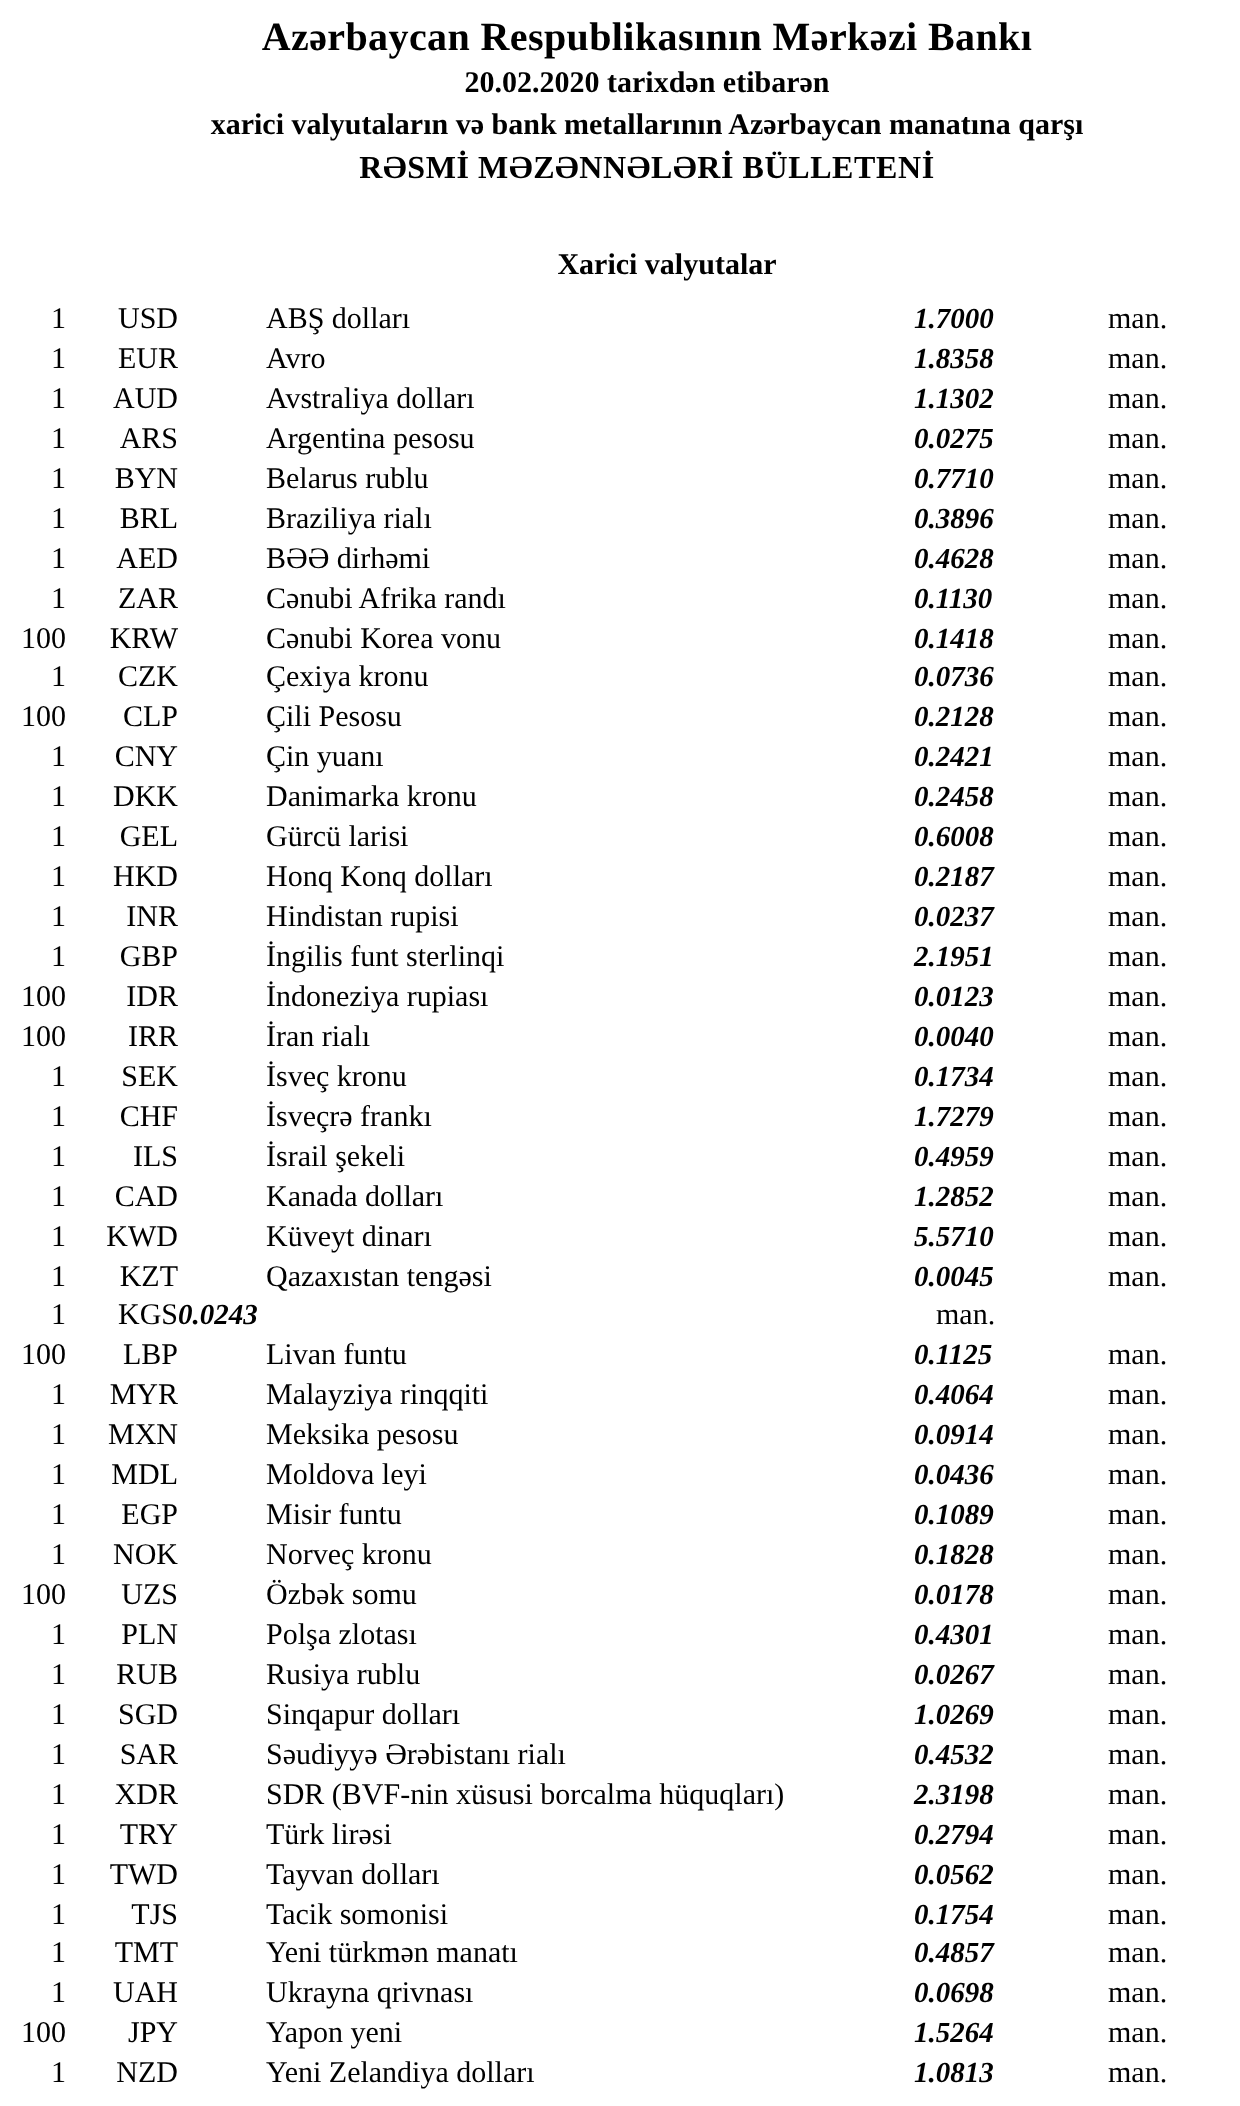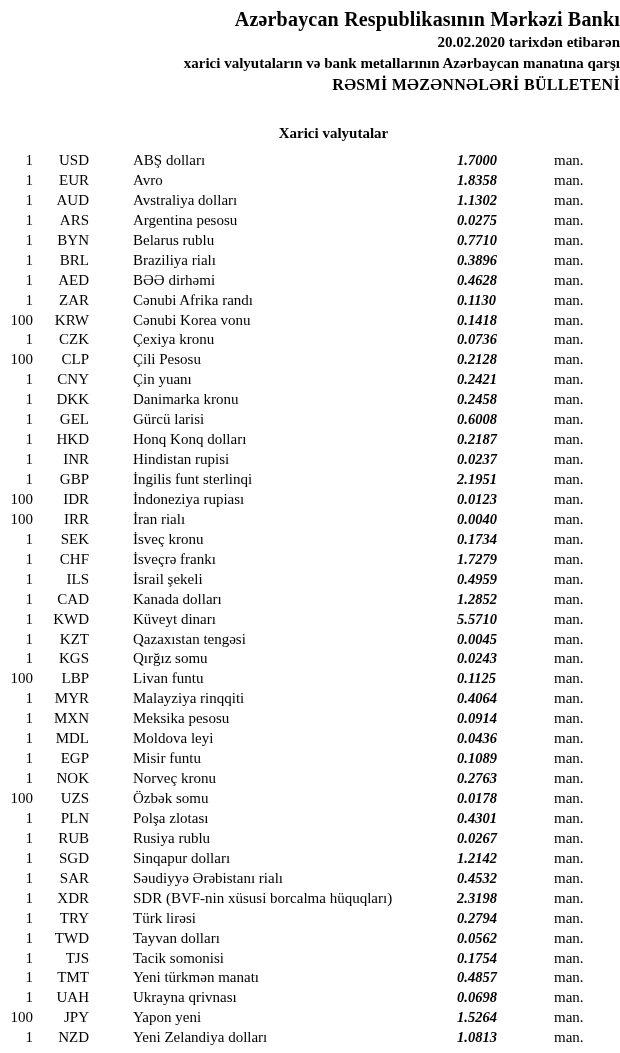--- a/index.html
+++ b/index.html
@@ -10,21 +10,21 @@
     font-family: "Liberation Serif", "DejaVu Serif", serif;
   }
   .page {
     position: relative;
     width: 620px;
     height: 1053px;
     background: #ffffff;
     overflow: hidden;
   }
   .header {
-    text-align: right;
+    text-align: center;
     padding-top: 6px;
     margin-left: 27px;
   }
   .bank-name {
     font-size: 20px;
     font-weight: bold;
     line-height: 26px;
     letter-spacing: 0.2px;
   }
   .date-line {
@@ -273,21 +273,20 @@
       <div class="row">
         <span class="cell-qty">1</span>
         <span class="cell-code">KZT</span>
         <span class="cell-name">Qazaxıstan tengəsi</span>
         <span class="cell-rate">0.0045</span>
         <span class="cell-unit">man.</span>
       </div>
       <div class="row">
         <span class="cell-qty">1</span>
         <span class="cell-code">KGS</span>
-        <span class="cell-name">Qırğız somu</span>
         <span class="cell-rate">0.0243</span>
         <span class="cell-unit">man.</span>
       </div>
       <div class="row">
         <span class="cell-qty">100</span>
         <span class="cell-code">LBP</span>
         <span class="cell-name">Livan funtu</span>
         <span class="cell-rate">0.1125</span>
         <span class="cell-unit">man.</span>
       </div>
@@ -316,21 +315,21 @@
         <span class="cell-qty">1</span>
         <span class="cell-code">EGP</span>
         <span class="cell-name">Misir funtu</span>
         <span class="cell-rate">0.1089</span>
         <span class="cell-unit">man.</span>
       </div>
       <div class="row">
         <span class="cell-qty">1</span>
         <span class="cell-code">NOK</span>
         <span class="cell-name">Norveç kronu</span>
-        <span class="cell-rate">0.2763</span>
+        <span class="cell-rate">0.1828</span>
         <span class="cell-unit">man.</span>
       </div>
       <div class="row">
         <span class="cell-qty">100</span>
         <span class="cell-code">UZS</span>
         <span class="cell-name">Özbək somu</span>
         <span class="cell-rate">0.0178</span>
         <span class="cell-unit">man.</span>
       </div>
       <div class="row">
@@ -344,21 +343,21 @@
         <span class="cell-qty">1</span>
         <span class="cell-code">RUB</span>
         <span class="cell-name">Rusiya rublu</span>
         <span class="cell-rate">0.0267</span>
         <span class="cell-unit">man.</span>
       </div>
       <div class="row">
         <span class="cell-qty">1</span>
         <span class="cell-code">SGD</span>
         <span class="cell-name">Sinqapur dolları</span>
-        <span class="cell-rate">1.2142</span>
+        <span class="cell-rate">1.0269</span>
         <span class="cell-unit">man.</span>
       </div>
       <div class="row">
         <span class="cell-qty">1</span>
         <span class="cell-code">SAR</span>
         <span class="cell-name">Səudiyyə Ərəbistanı rialı</span>
         <span class="cell-rate">0.4532</span>
         <span class="cell-unit">man.</span>
       </div>
       <div class="row">

